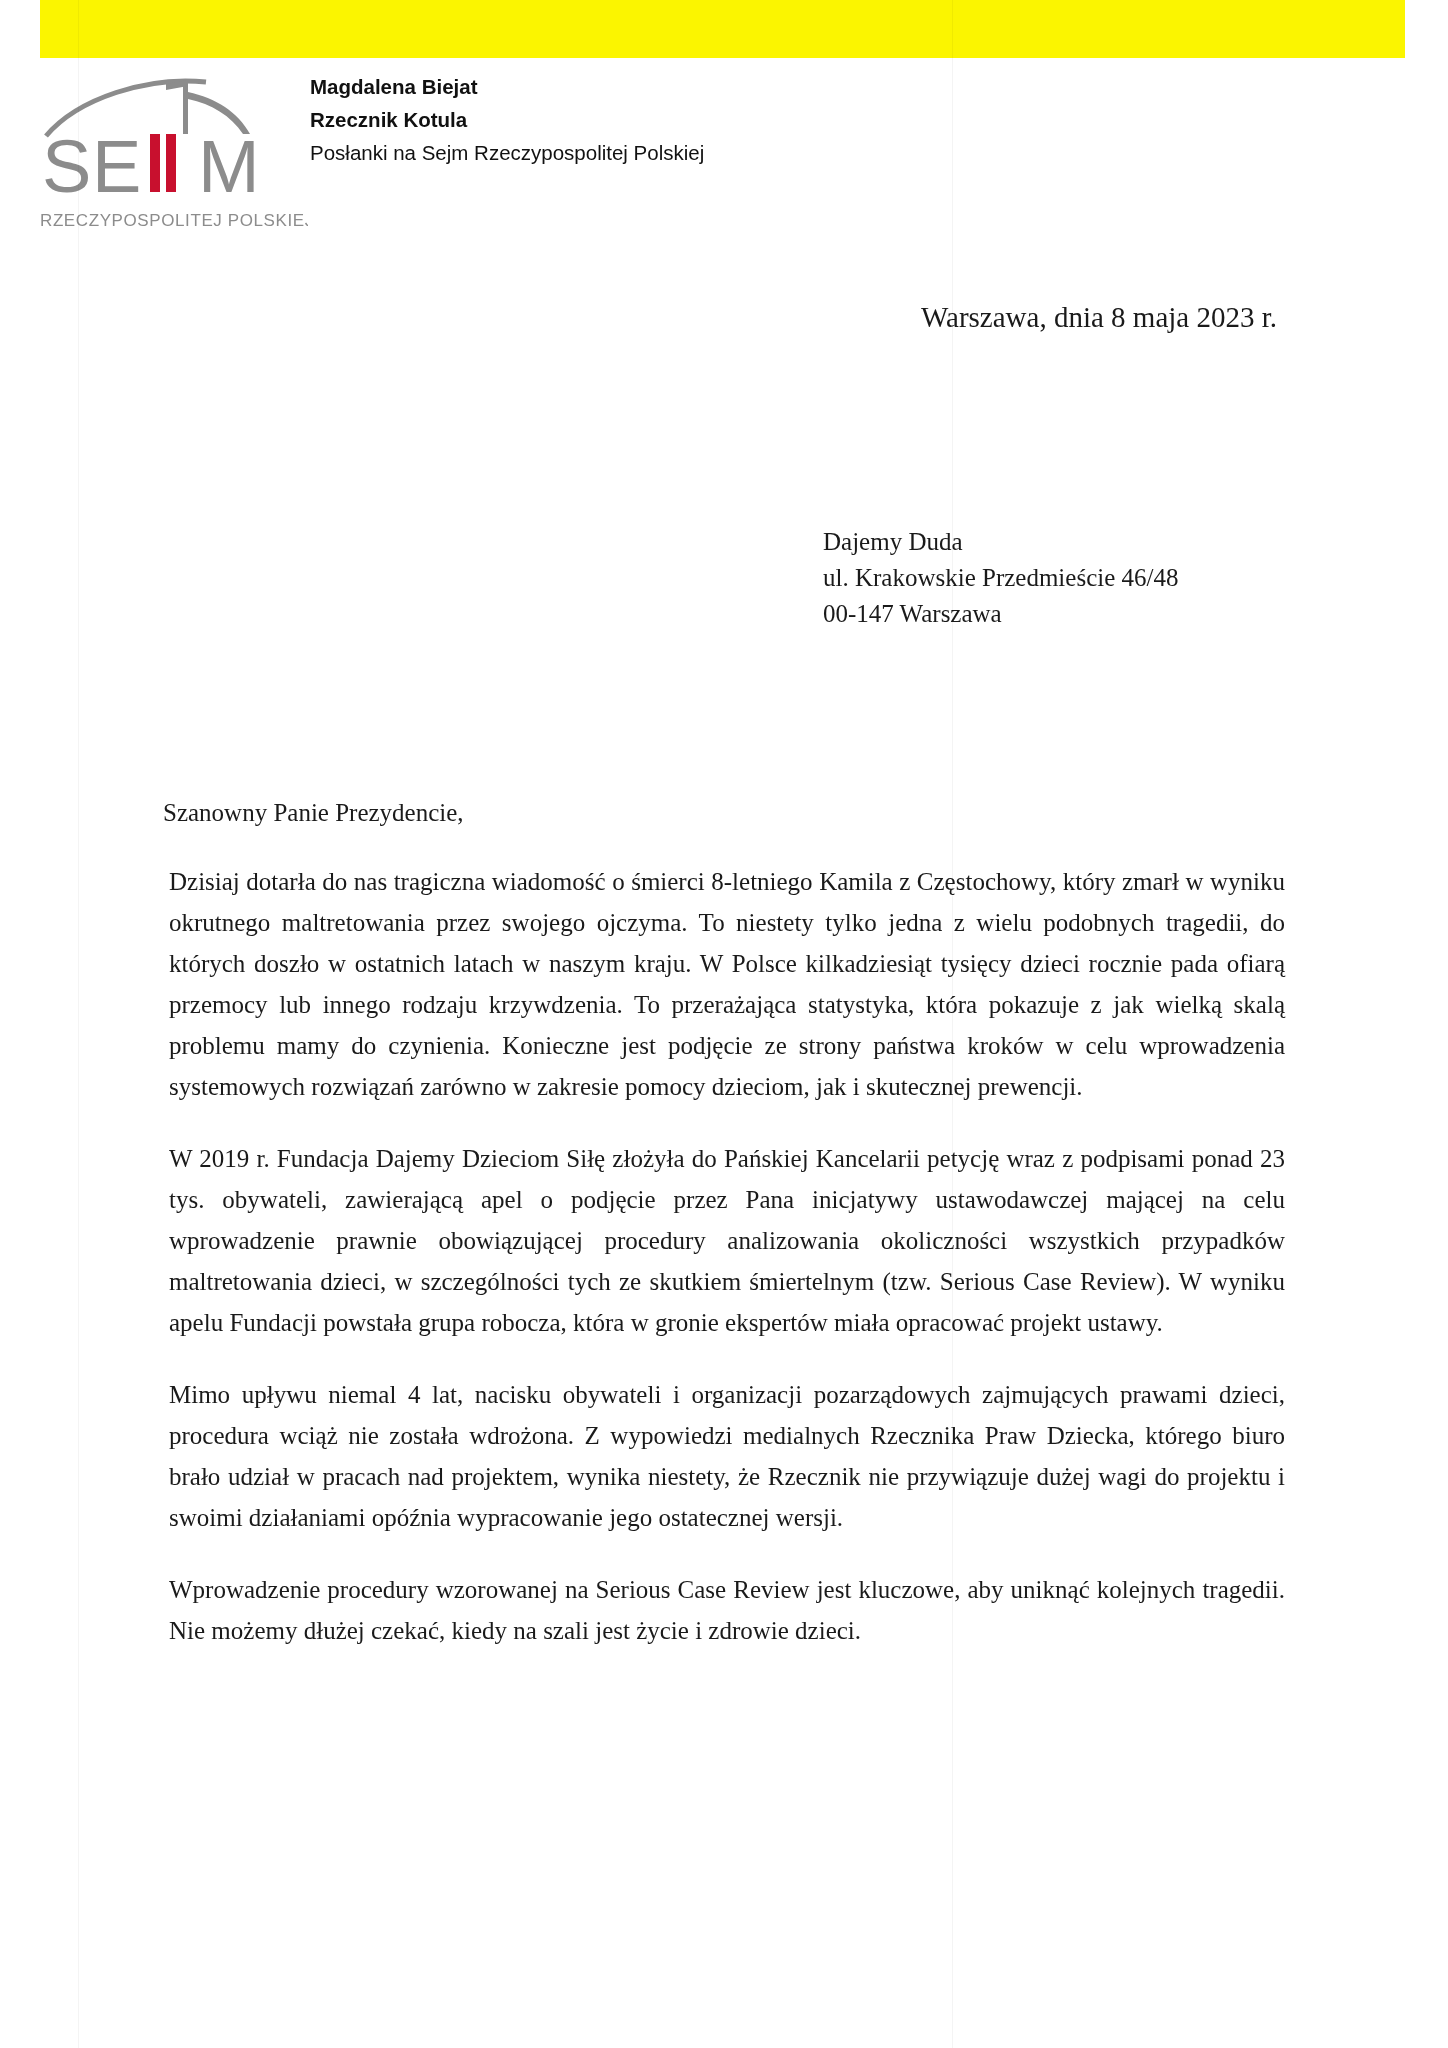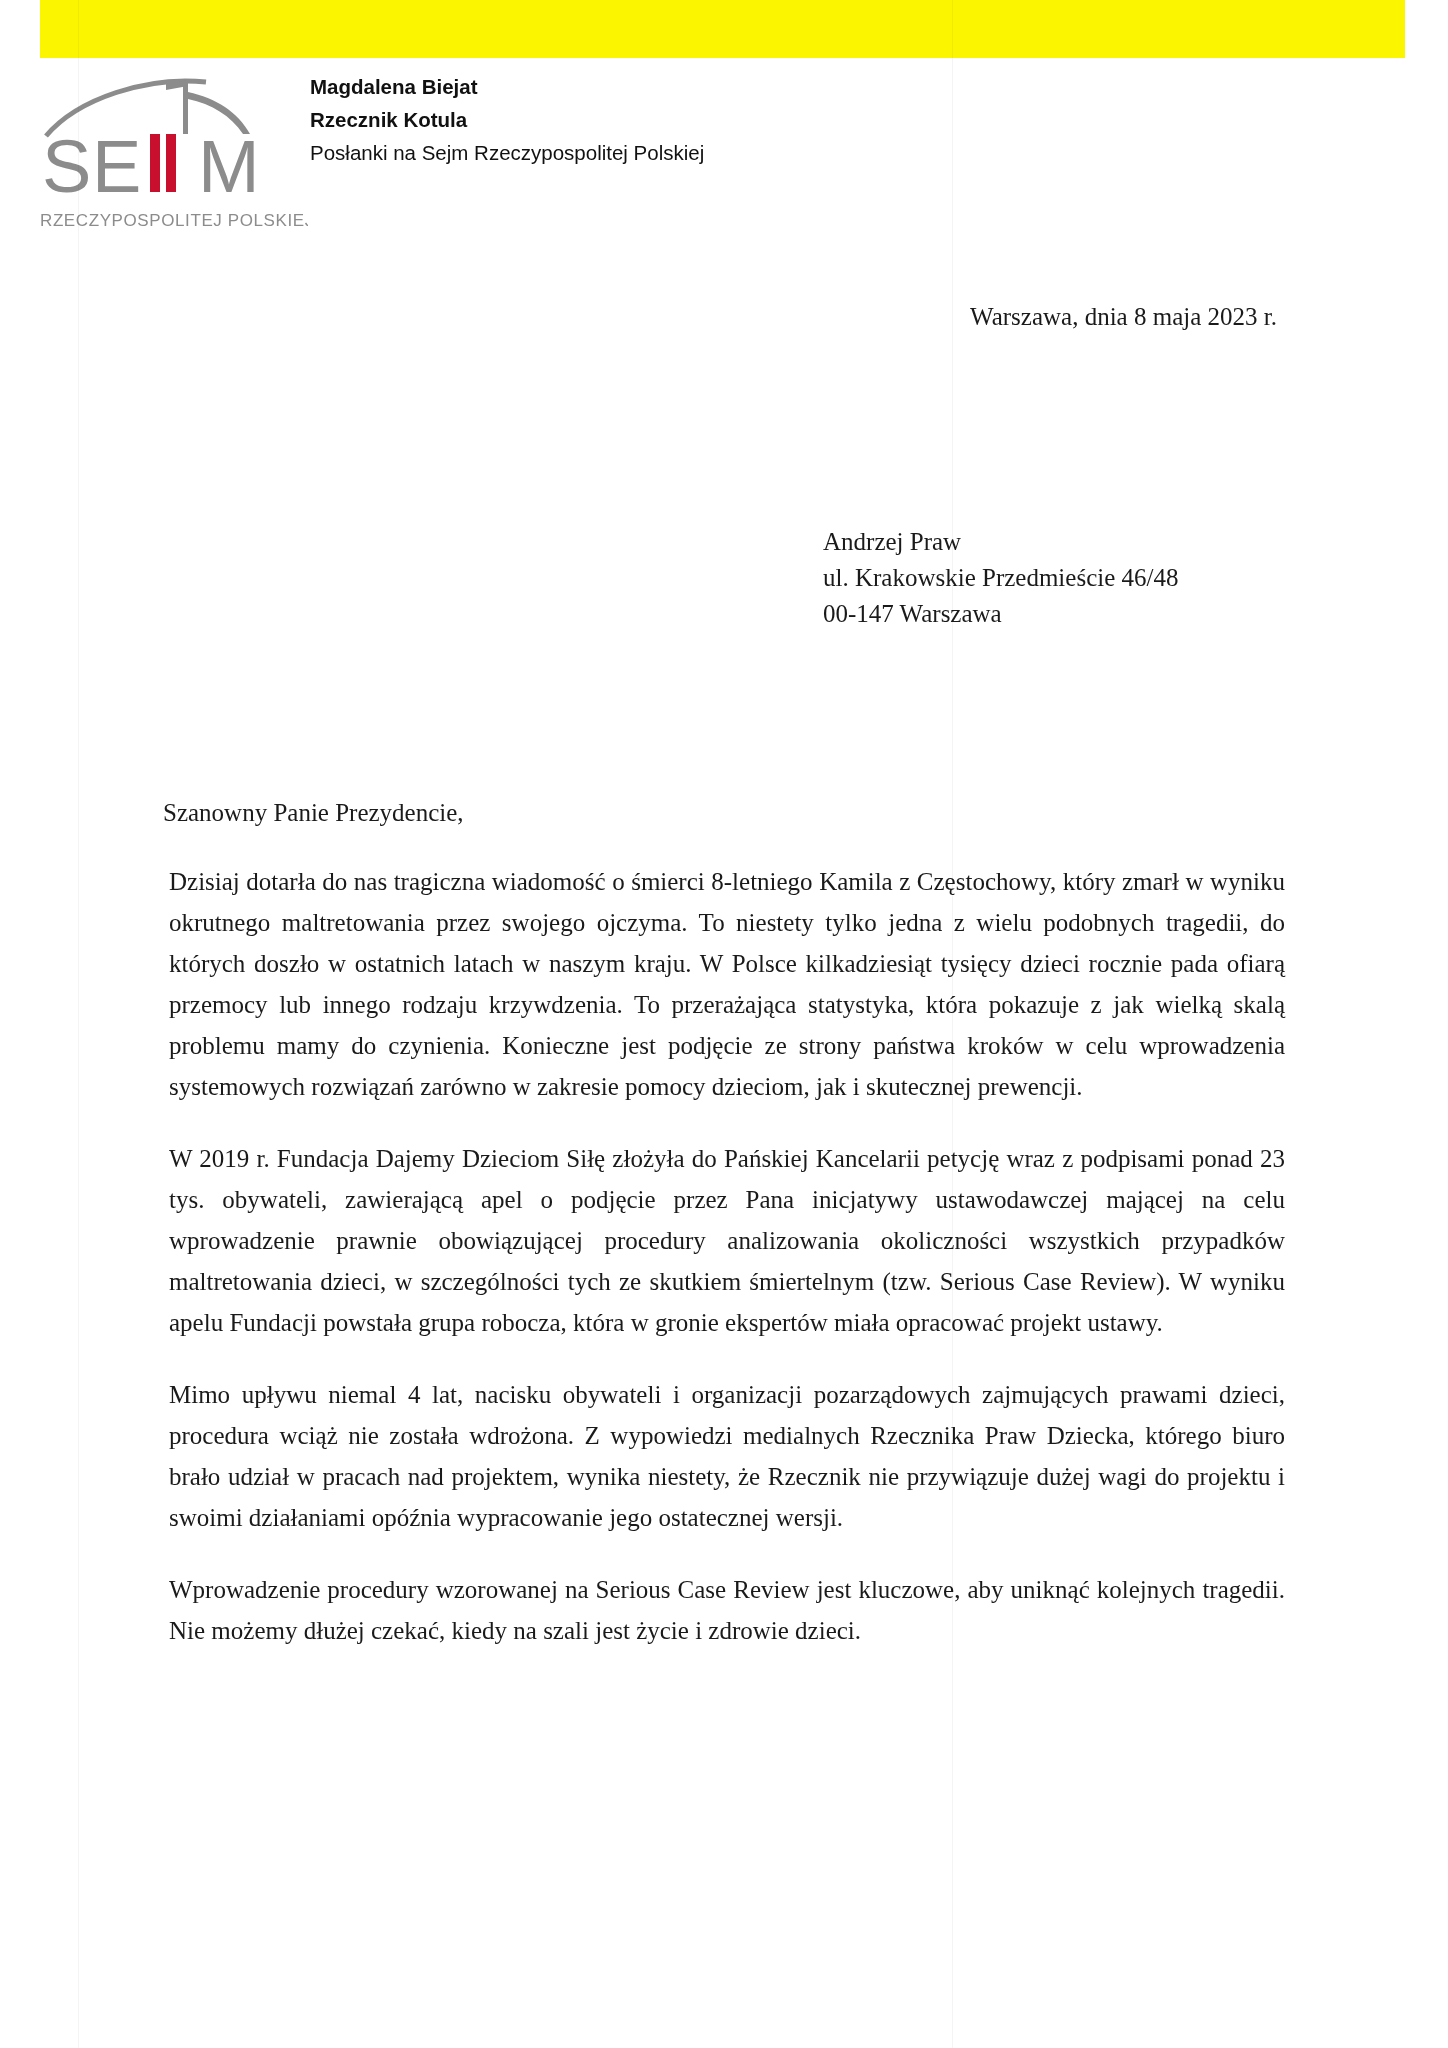--- a/index.html
+++ b/index.html
@@ -56,21 +56,21 @@
 
   
   .letter {
     position: absolute;
     left: 163px;
     top: 300px;
     width: 1122px;
   }
   .date-line {
     text-align: right;
-    font-size: 25px;
+    font-size: 29px;
     line-height: 34px;
     margin: 0 0 0 0;
     padding-right: 8px;
   }
   .addressee {
     margin-top: 190px;
     padding-left: 660px;
     font-size: 25px;
     line-height: 36px;
   }
@@ -136,21 +136,21 @@
       <div class="nm">Rzecznik Kotula</div>
       <div class="role">Posłanki na Sejm Rzeczypospolitej Polskiej</div>
     </div>
   </div>
 
   <div class="letter">
 
     <div class="date-line">Warszawa, dnia 8 maja 2023 r.</div>
 
     <div class="addressee">
-      <div>Andrzej Praw</div>
+      <div>Dajemy Duda</div>
       <div>ul. Krakowskie Przedmieście 46/48</div>
       <div>00-147 Warszawa</div>
     </div>
 
     <div class="salutation">Szanowny Panie Prezydencie,</div>
 
     <p class="para">Dzisiaj dotarła do nas tragiczna wiadomość o śmierci 8-letniego Kamila z Częstochowy, który zmarł w wyniku okrutnego maltretowania przez swojego ojczyma. To niestety tylko jedna z wielu podobnych tragedii, do których doszło w ostatnich latach w naszym kraju. W Polsce kilkadziesiąt tysięcy dzieci rocznie pada ofiarą przemocy lub innego rodzaju krzywdzenia. To przerażająca statystyka, która pokazuje z jak wielką skalą problemu mamy do czynienia. Konieczne jest podjęcie ze strony państwa kroków w celu wprowadzenia systemowych rozwiązań zarówno w zakresie pomocy dzieciom, jak i skutecznej prewencji.</p>
     <p class="para">W 2019 r. Fundacja Dajemy Dzieciom Siłę złożyła do Pańskiej Kancelarii petycję wraz z podpisami ponad 23 tys. obywateli, zawierającą apel o podjęcie przez Pana inicjatywy ustawodawczej mającej na celu wprowadzenie prawnie obowiązującej procedury analizowania okoliczności wszystkich przypadków maltretowania dzieci, w szczególności tych ze skutkiem śmiertelnym (tzw. Serious Case Review). W wyniku apelu Fundacji powstała grupa robocza, która w gronie ekspertów miała opracować projekt ustawy.</p>
     <p class="para">Mimo upływu niemal 4 lat, nacisku obywateli i organizacji pozarządowych zajmujących prawami dzieci, procedura wciąż nie została wdrożona. Z wypowiedzi medialnych Rzecznika Praw Dziecka, którego biuro brało udział w pracach nad projektem, wynika niestety, że Rzecznik nie przywiązuje dużej wagi do projektu i swoimi działaniami opóźnia wypracowanie jego ostatecznej wersji.</p>
     <p class="para">Wprowadzenie procedury wzorowanej na Serious Case Review jest kluczowe, aby uniknąć kolejnych tragedii. Nie możemy dłużej czekać, kiedy na szali jest życie i zdrowie dzieci.</p>

